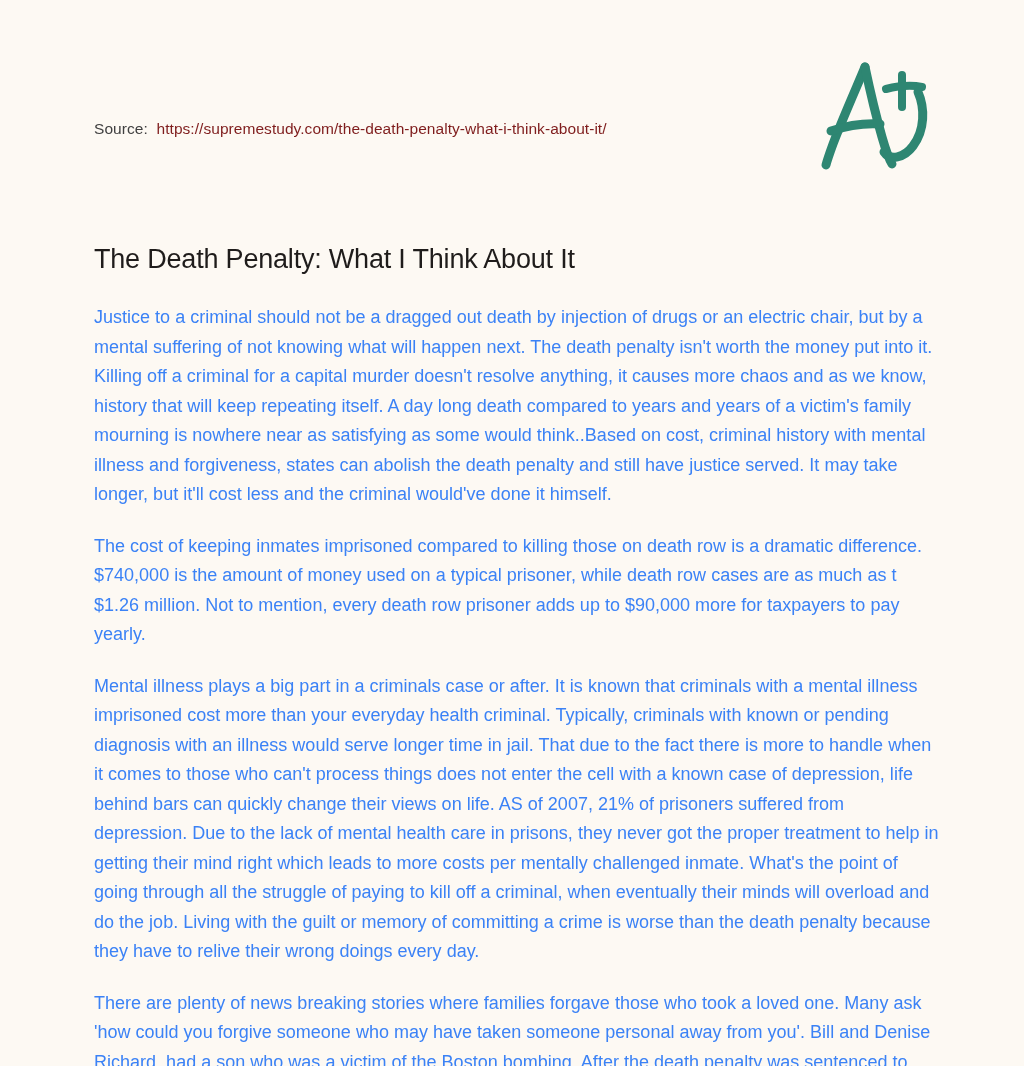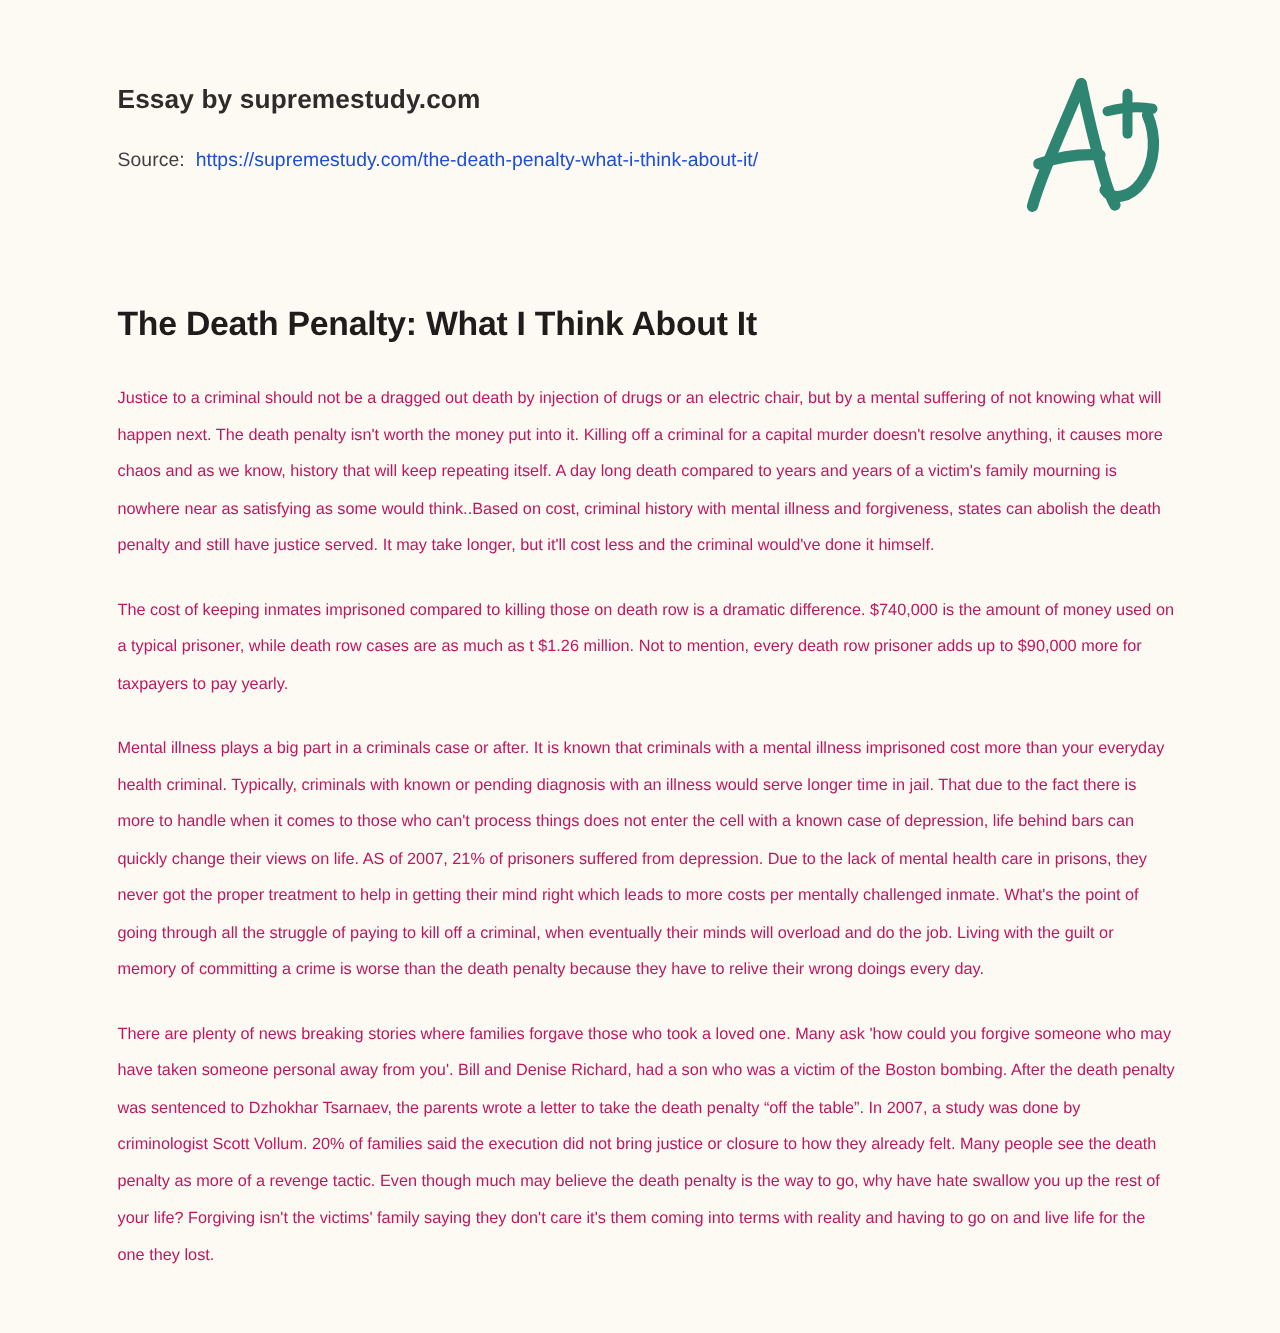--- a/index.html
+++ b/index.html
@@ -51,21 +51,21 @@
     color: #8c8781;
     white-space: nowrap;
     letter-spacing: 0.05px;
   }
 
   .source-label {
     color: #404040;
   }
 
   .source-url {
-    color: #1d4ed8;
+    color: #7f1d1d;
     text-decoration: none;
   }
 
   .logo {
     position: absolute;
     left: 806px;
     top: 58px;
     width: 132px;
     height: 120px;
   }
@@ -78,47 +78,46 @@
   
   .article {
     position: absolute;
     left: 94px;
     top: 243px;
     width: 846px;
   }
 
   .article-title {
     font-size: 27px;
-    font-weight: bold;
+    font-weight: normal;
     color: #1f1c1b;
     letter-spacing: -0.2px;
     margin: 0 0 28px 0;
     line-height: 1.2;
   }
 
   .body-copy p {
     margin: 0 0 22px 0;
-    font-size: 13px;
+    font-size: 18px;
     line-height: 29.5px;
-    color: #be185d;
+    color: #3b82f6;
     text-align: left;
     letter-spacing: 0.01px;
   }
   .body-copy p:last-child {
     margin-bottom: 0;
   }
 </style>
 </head>
 <body>
 
 <div class="page">
 
   <div class="header">
 
-    <div class="essay-by">Essay by supremestudy.com</div>
 
     <div class="source-line">
       <span class="source-label">Source:</span>
       <span>&nbsp;</span><a class="source-url" href="#">https://supremestudy.com/the-death-penalty-what-i-think-about-it/</a>
     </div>
 
     <div class="logo">
       <svg viewBox="0 0 132 120" xmlns="http://www.w3.org/2000/svg" aria-hidden="true">
         <g fill="none" stroke="#2e8672" stroke-linecap="round" stroke-linejoin="round">
 

